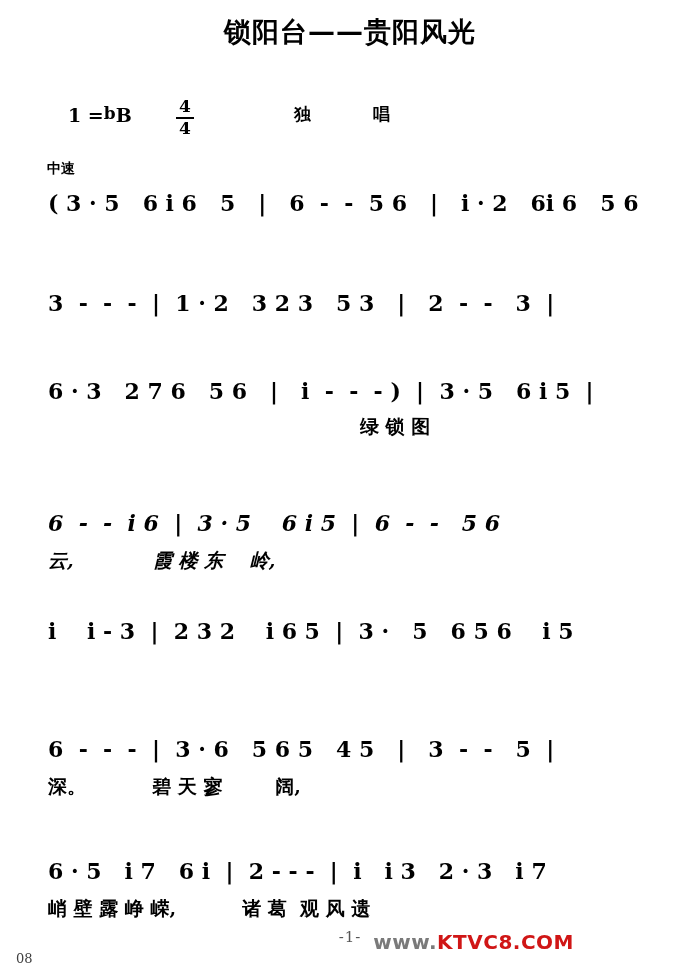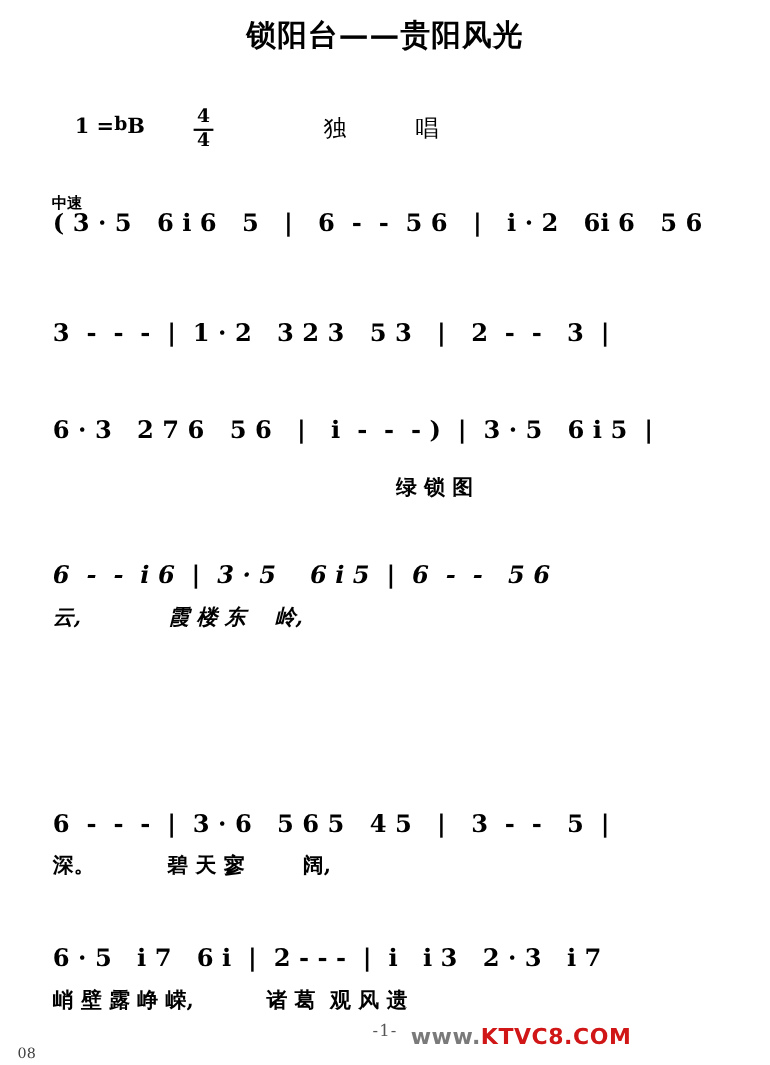--- a/index.html
+++ b/index.html
@@ -54,37 +54,37 @@
     font-weight: bold;
     line-height: 1.05;
   }
   .meter .num { display: block; }
   .meter .bar { display: block; width: 18px; height: 2px; background: #000; margin: 1px auto; }
   .meter .den { display: block; }
   .perf-type {
     position: absolute;
     top: 103px;
     left: 294px;
-    font-size: 21px;
-    font-weight: normal;
+    font-size: 17px;
+    font-weight: bold;
     letter-spacing: 28px;
   }
   .credits {
     position: absolute;
     top: 96px;
     right: 52px;
     font-size: 16px;
     font-weight: bold;
     line-height: 1.55;
     text-align: right;
   }
   .credits div span.role { margin-left: 14px; }
   .tempo {
     position: absolute;
-    top: 176px;
+    top: 160px;
     left: 47px;
     font-size: 14px;
     font-weight: bold;
   }
   
   .line {
     position: absolute;
     left: 0;
     width: 700px;
     height: 64px;
@@ -167,29 +167,30 @@
     <div class="lyr"></div>
   </div>
 
   <div class="line" style="top:290px;">
     <div class="notes">3  -  -  -  |  1 · 2   3 2 3   5 3   |   2  -  -   3  |</div>
     <div class="lyr"></div>
   </div>
 
   <div class="line" style="top:378px;">
     <div class="notes">6 · 3   2 7 6   5 6   |   i  -  -  - )  |  3 · 5   6 i 5  |</div>
-    <div class="lyr" style="left:330px;top:52px;">绿 锁 图</div>
+    <div class="lyr" style="left:330px;top:36px;">绿 锁 图</div>
   </div>
 
   <div class="line" style="top:510px;font-style:italic;">
     <div class="notes">6  -  -  i 6  |  3 · 5    6 i 5  |  6  -  -   5 6</div>
     <div class="lyr">云,            霞 楼 东    岭,</div>
   </div>
 
   <div class="line" style="top:618px;">
+    <div class="notes">i    i - 3  |  2 3 2    i 6 5  |  3 ·   5   6 5 6    i 5</div>
   </div>
 
   <div class="line" style="top:736px;">
     <div class="notes">6  -  -  -  |  3 · 6   5 6 5   4 5   |   3  -  -   5  |</div>
     <div class="lyr">深。          碧 天 寥        阔,</div>
   </div>
 
   <div class="line" style="top:858px;">
     <div class="notes">6 · 5   i 7   6 i  |  2 - - -  |  i   i 3   2 · 3   i 7</div>
     <div class="lyr">峭 壁 露 峥 嵘,          诸 葛  观 风 遗</div>

